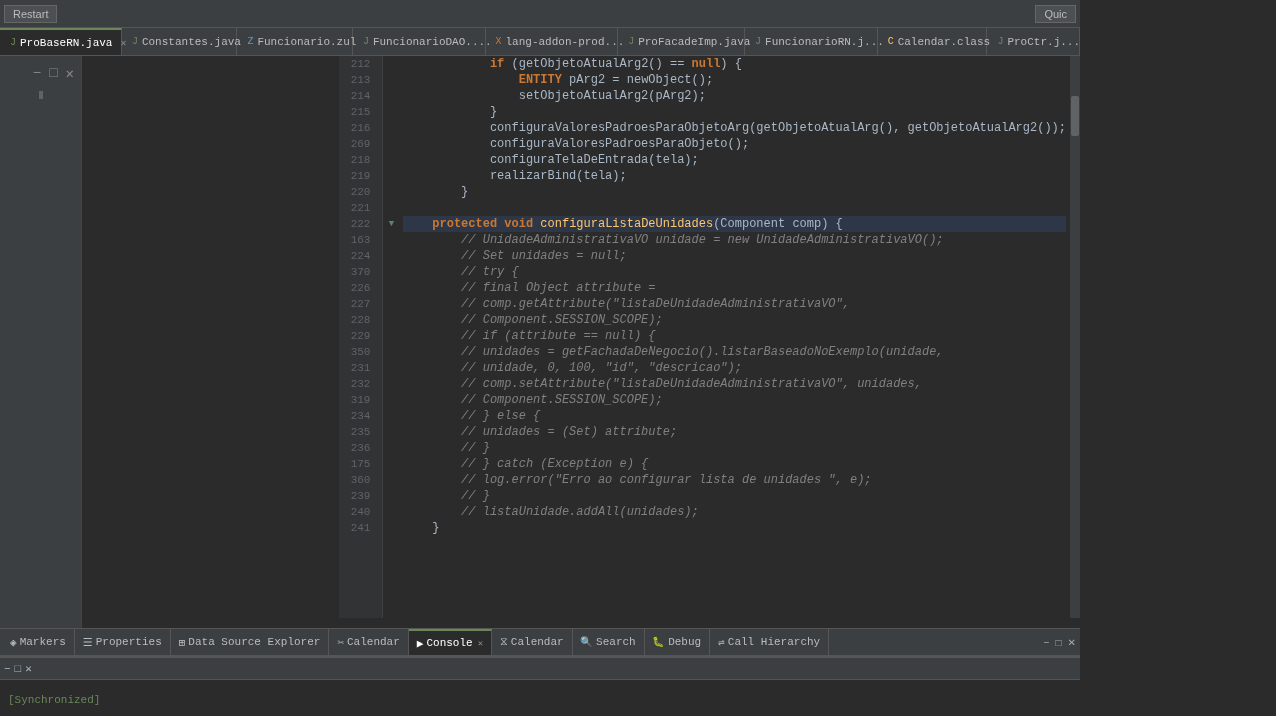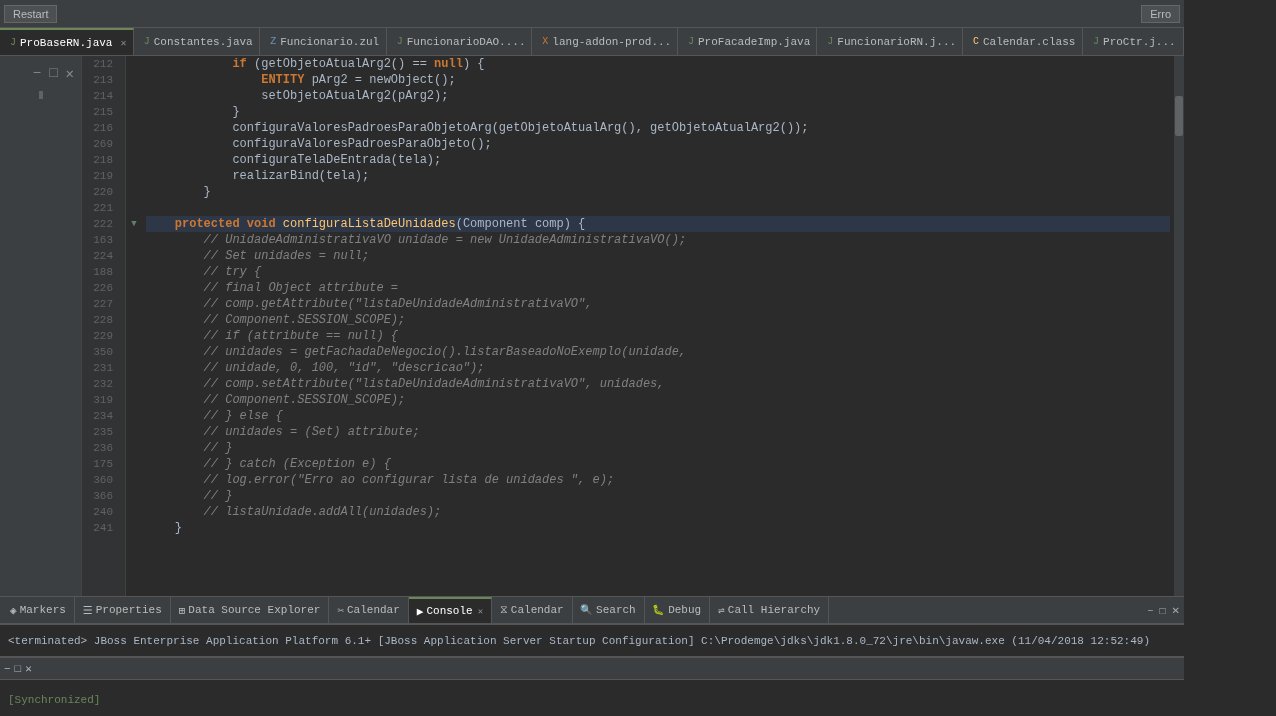--- a/index.html
+++ b/index.html
@@ -24,28 +24,28 @@
     .panel-btn { background: none; border: none; color: #bbb; cursor: pointer; font-size: 12px; padding: 2px 4px; }
     
     
     .console-output { background: #2b2b2b; padding: 4px 8px; font-size: 11px; color: #a9b7c6; height: 32px; display: flex; align-items: center; overflow: hidden; border-top: 1px solid #555; }
     
     
     .bottom-window { height: 60px; background: #2b2b2b; border-top: 2px solid #555; }
     .bottom-window-header { display: flex; align-items: center; background: #3c3f41; height: 22px; border-bottom: 1px solid #555; padding: 0 4px; gap: 4px; font-size: 11px; }
     .bottom-window-content { background: #2b2b2b; padding: 14px 8px; font-size: 11px; color: #a9b7c6; display: flex; align-items: flex-end; }
     
-    .outer-layout { display: flex; flex-direction: column; height: 716px; width: 1184px; overflow: hidden; }
+    .outer-layout { display: flex; flex-direction: column; height: 716px; width: 1080px; overflow: hidden; }
     
     .split-view { display: flex; flex: 1; overflow: hidden; }
     .left-sidebar { width: 82px; background: #3c3f41; border-right: 1px solid #444; display: flex; flex-direction: column; }
     .sidebar-top-icons { display: flex; flex-direction: column; align-items: center; padding-top: 4px; }
     .s-icon { color: #888; font-size: 14px; padding: 3px; cursor: pointer; }
     
-    .main-content { flex: 1; display: flex; flex-direction: row; overflow: hidden; }
+    .main-content { flex: 1; display: flex; flex-direction: column; overflow: hidden; align-items: flex-end; }
     
     .editor-main { flex: 1; display: flex; overflow: hidden; }
     
     .line-numbers-col { background: #313335; width: 44px; min-width: 44px; text-align: right; padding-right: 6px; color: #606366; font-size: 11px; line-height: 16px; user-select: none; padding-top: 0; border-right: 1px solid #404040; }
     .line-numbers-col div { height: 16px; display: flex; align-items: center; justify-content: flex-end; padding-right: 6px; }
     
     .gutter-col { width: 16px; min-width: 16px; background: #2b2b2b; }
     .gutter-col div { height: 16px; display: flex; align-items: center; justify-content: center; font-size: 9px; color: #5f826b; }
     
     .code-col { flex: 1; overflow-x: auto; overflow-y: hidden; background: #2b2b2b; }
@@ -57,21 +57,21 @@
     .horiz-scroll-thumb { position: absolute; left: 0; top: 1px; height: 8px; background: #606366; border-radius: 2px; width: 200px; }
     .mm-btn { background: none; border: none; color: #aaa; cursor: pointer; font-size: 10px; padding: 0 2px; }
   </style>
 </head>
 <body>
 
 <div class="outer-layout">
 
   <div class="top-bar">
     <button class="restart-btn">Restart</button>
-    <button class="quick-access" style="margin-left:auto;">Erro</button>
+    <button class="quick-access" style="margin-left:auto;">Quic</button>
   </div>
 
   <div class="editor-tabs">
 
     <div class="tab active">
       <span style="color:#6a8759;font-size:10px;">J</span>
       <span>ProBaseRN.java</span>
       <span class="tab-close">✕</span>
     </div>
     <div class="tab">
@@ -131,35 +131,35 @@
             <div>215</div>
             <div>216</div>
             <div>269</div>
             <div>218</div>
             <div>219</div>
             <div>220</div>
             <div>221</div>
             <div>222</div>
             <div>163</div>
             <div>224</div>
-            <div>188</div>
+            <div>370</div>
             <div>226</div>
             <div>227</div>
             <div>228</div>
             <div>229</div>
             <div>350</div>
             <div>231</div>
             <div>232</div>
             <div>319</div>
             <div>234</div>
             <div>235</div>
             <div>236</div>
             <div>175</div>
             <div>360</div>
-            <div>366</div>
+            <div>239</div>
             <div>240</div>
             <div>241</div>
           </div>
 
         <div class="gutter-col" id="gutterCol">
             <div></div>
             <div></div>
             <div></div>
             <div></div>
             <div></div>
@@ -243,23 +243,20 @@
       <span>⇌</span>
       <span>Call Hierarchy</span>
     </div>
     <div class="bottom-panel-actions">
       <button class="panel-btn mm-btn">−</button>
       <button class="panel-btn mm-btn">□</button>
       <button class="panel-btn mm-btn">✕</button>
     </div>
   </div>
 
-  <div class="console-output">
-    <span>&lt;terminated&gt; JBoss Enterprise Application Platform 6.1+ [JBoss Application Server Startup Configuration] C:\Prodemge\jdks\jdk1.8.0_72\jre\bin\javaw.exe (11/04/2018 12:52:49)</span>
-  </div>
 
   <div class="bottom-window">
     <div class="bottom-window-header">
       <span style="cursor:pointer;">−</span>
       <span style="cursor:pointer;">□</span>
       <span style="cursor:pointer;">✕</span>
     </div>
     <div class="bottom-window-content">
       <span style="color:#6a8759;">[Synchronized]</span>
     </div>

